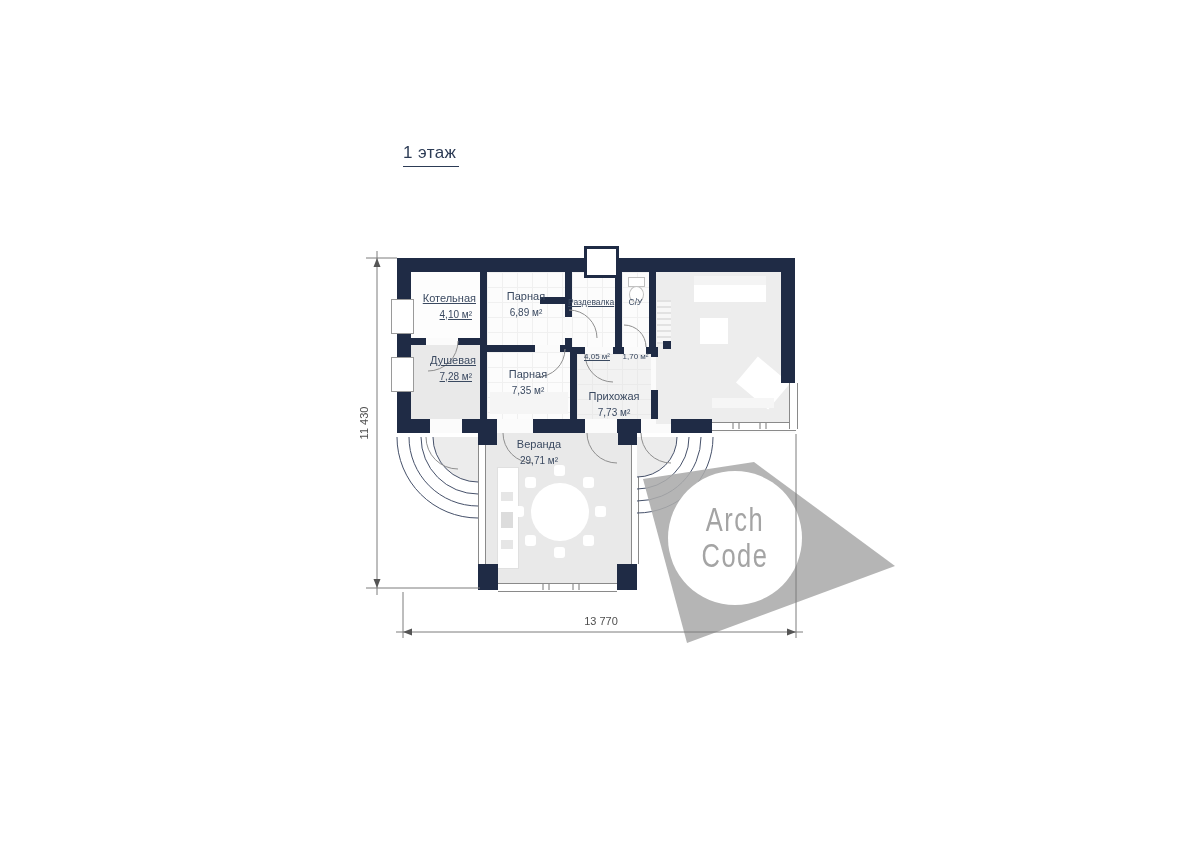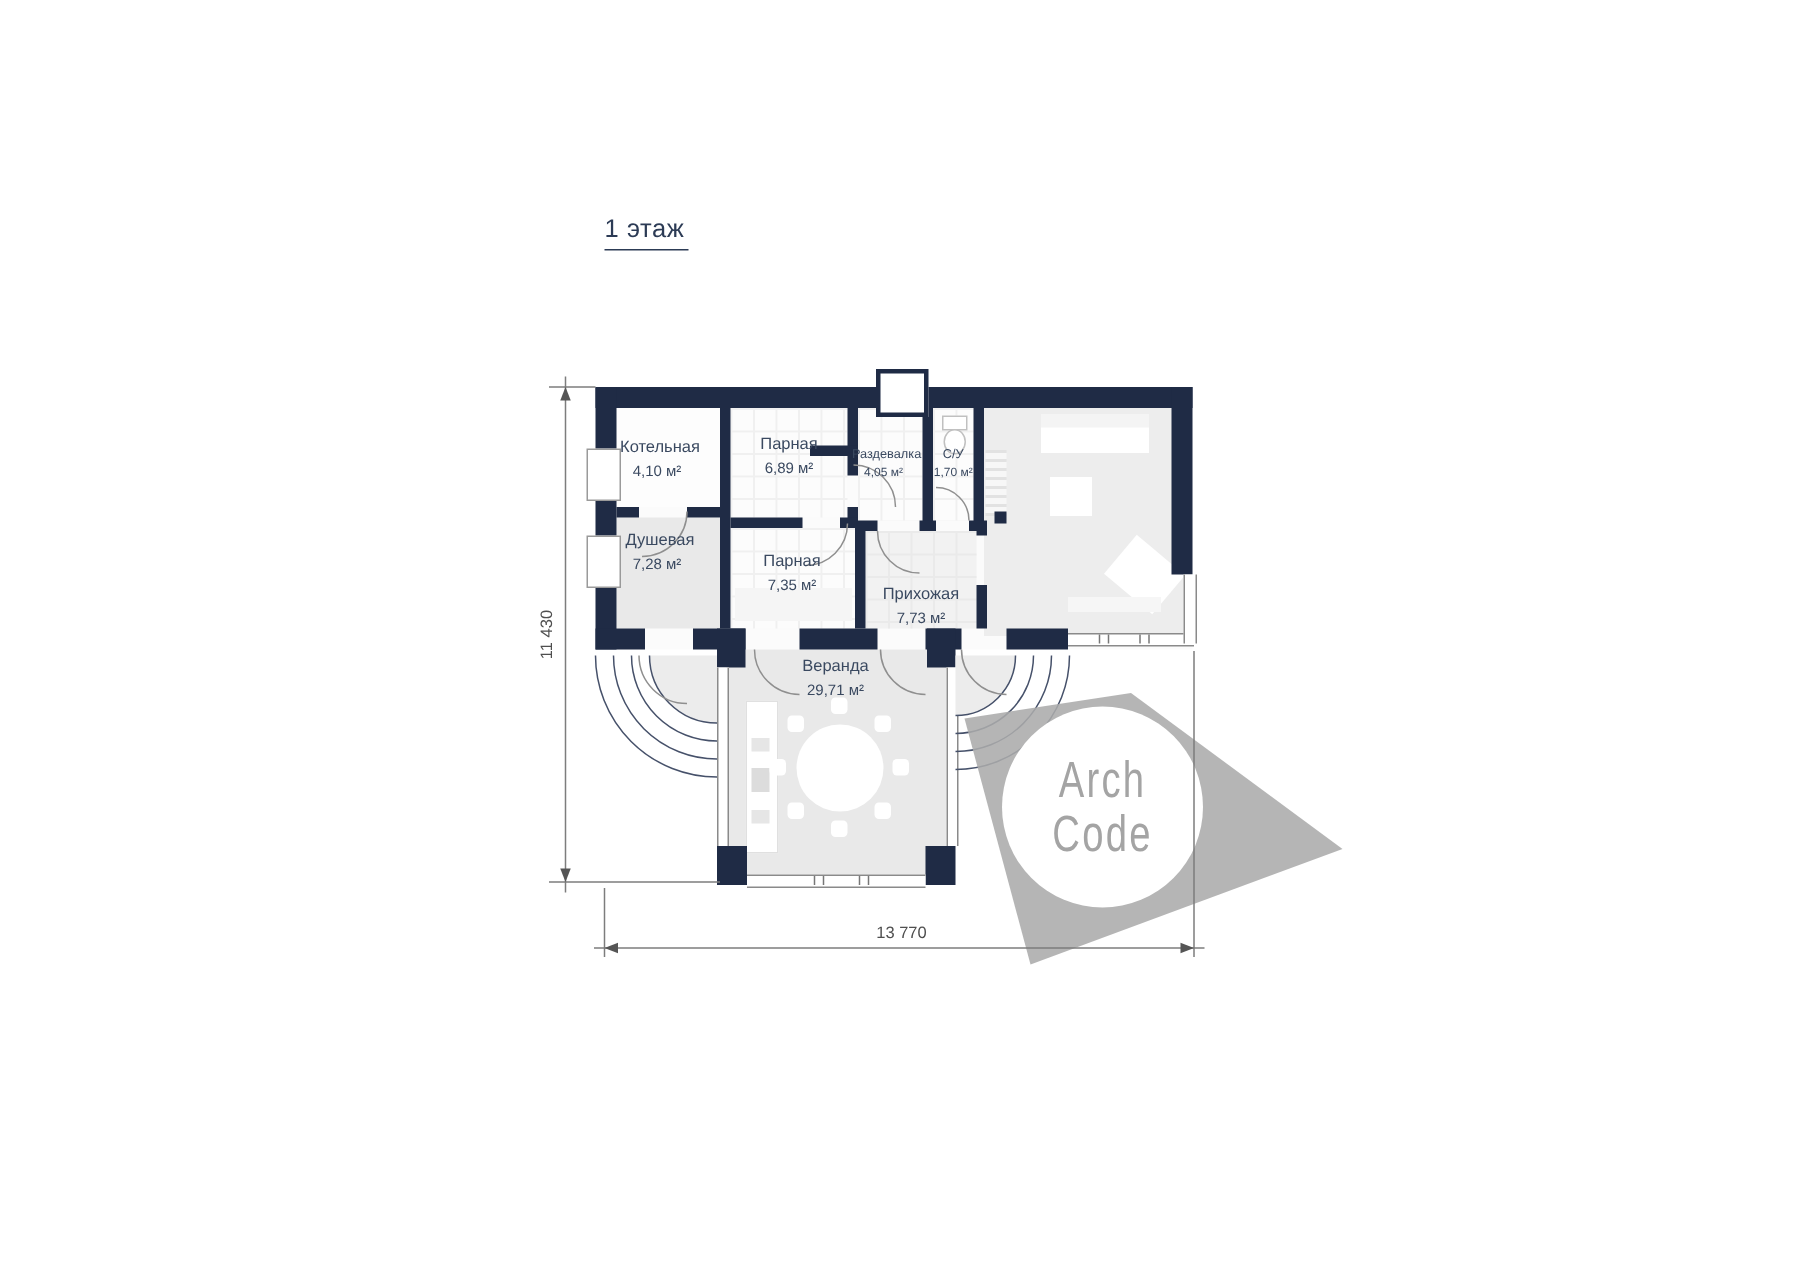--- a/index.html
+++ b/index.html
@@ -5,22 +5,22 @@
   html,body{margin:0;padding:0;background:#fff;}
   #scene{position:relative;width:1200px;height:849px;background:#ffffff;overflow:hidden;
          font-family:"Liberation Sans", sans-serif;}
   .abs{position:absolute;}
   #title{position:absolute;left:403px;top:143px;font-size:17px;letter-spacing:.4px;
          color:#2c3b55;border-bottom:1.5px solid #2c3b55;padding:0 3px 3px 0;}
   .room-label{position:absolute;color:#3a4960;line-height:1.5;z-index:30;}
   .room-label .rname{font-size:11px;}
   .room-label .rarea{font-size:10px;}
   .room-label.sm .rname{font-size:8.5px;}
-  .room-label.sm .rarea{font-size:8px;}
-  .ra{text-align:center;}
+  .room-label.sm .rarea{font-size:8px;margin-top:42px;}
+  .ra{text-align:right;text-decoration:underline;}
   .ra .rarea{padding-right:4px;}
   .ca{text-align:center;}
   .wall{background:#1f2b45;}
   .tile{background-color:#fcfcfc;
         background-image:linear-gradient(#f0f0f0 1px,transparent 1px),
                          linear-gradient(90deg,#f0f0f0 1px,transparent 1px);
         background-size:15px 15px;}
   .tile-g{background-color:#f2f2f2;
         background-image:linear-gradient(#eaeaea 1px,transparent 1px),
                          linear-gradient(90deg,#eaeaea 1px,transparent 1px);
@@ -133,21 +133,21 @@
     <div class="rarea">7,28 м²</div>
   </div>
   <div class="room-label ca" style="left:487px;top:366px;width:82px">
     <div class="rname">Парная</div>
     <div class="rarea">7,35 м²</div>
   </div>
   <div class="room-label ca" style="left:577px;top:388px;width:74px">
     <div class="rname">Прихожая</div>
     <div class="rarea">7,73 м²</div>
   </div>
-  <div class="room-label ca" style="left:505px;top:436px;width:104px">
+  <div class="room-label ca" style="left:487px;top:436px;width:104px">
     <div class="rname">Веранда</div>
     <div class="rarea">29,71 м²</div>
   </div>
 
   <svg width="1200" height="849" viewBox="0 0 1200 849">
 
     <g>
       <path d="M433,437 A45,45 0 0 0 478,482 L478,437 Z" fill="#ececec"></path>
       <path d="M637,477 A40,40 0 0 0 677,437 L637,437 Z" fill="#ececec"></path>
 

